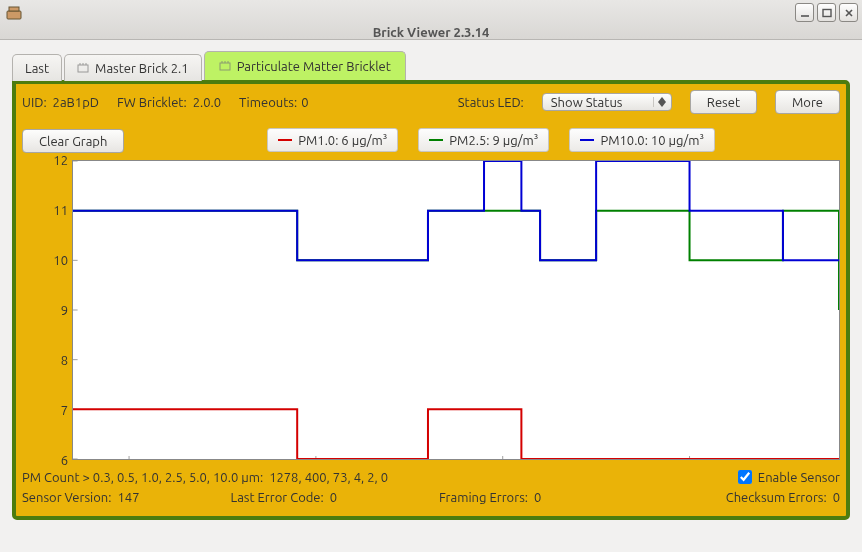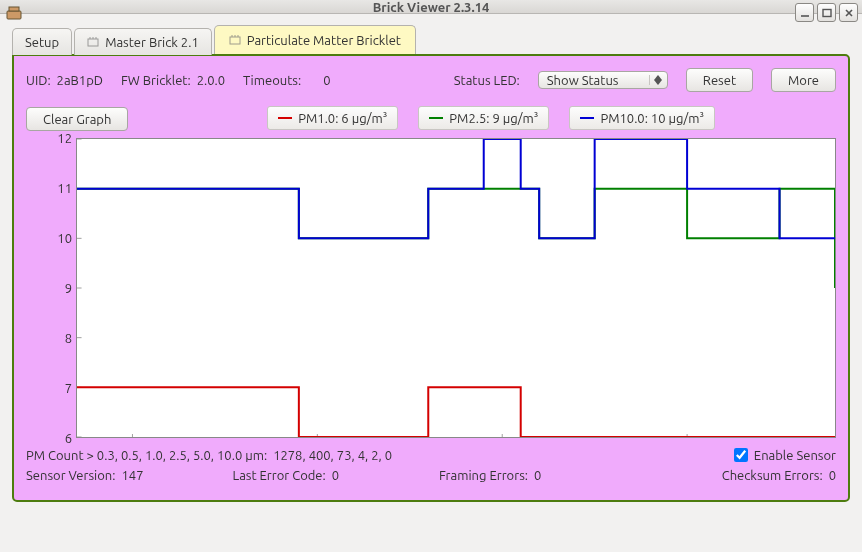--- a/index.html
+++ b/index.html
@@ -1,28 +1,28 @@
 <!DOCTYPE html>
 <html><head>
 <meta charset="utf-8">
 <style>
 *{box-sizing:border-box;margin:0;padding:0;font-family:"Ubuntu","Segoe UI",sans-serif;font-size:13px;color:#333}
 body{background:#f2f1f0;width:862px;height:552px;overflow:hidden}
-.titlebar{height:14px;background:linear-gradient(#e8e7e5,#d9d7d4);border-bottom:1px solid #b8b6b3;display:flex;align-items:center;justify-content:center;position:relative}
+.titlebar{height:40px;background:linear-gradient(#e8e7e5,#d9d7d4);border-bottom:1px solid #b8b6b3;display:flex;align-items:flex-end;justify-content:center;position:relative}
 .titlebar .app-icon{position:absolute;left:6px;top:5px;width:16px;height:16px}
 .titlebar-title{font-weight:bold;color:#555}
 .winctrls{position:absolute;right:4px;top:3px;display:flex;gap:3px}
 .winbtn{width:19px;height:19px;border:1px solid #8a8884;border-radius:3px;background:linear-gradient(#fefefe,#e3e1de);display:flex;align-items:center;justify-content:center;font-size:12px;line-height:1;cursor:pointer}
 .winbtn svg{width:10px;height:10px}
 .content{padding:10px 12px}
 .tabs{display:flex;align-items:flex-end;height:30px}
 .tab{padding:6px 12px;border:1px solid #b4b2ae;border-bottom:none;background:linear-gradient(#f6f5f3,#e6e5e2);border-radius:5px 5px 0 0;margin-right:2px;display:flex;align-items:center;gap:6px;cursor:pointer;position:relative;top:1px;color:#555}
-.tab.active{background:#fef9c3;z-index:2;top:0;padding:7px 14px}
+.tab.active{background:#bef264;z-index:2;top:0;padding:7px 14px}
 .tab-icon{width:12px;height:12px;opacity:.7}
-.tab-body{border:2px solid #4d7c0f;border-radius:0 5px 5px 5px;padding:12px;background:#f0abfc}
+.tab-body{border:4px solid #4d7c0f;border-radius:0 5px 5px 5px;padding:6px;background:#eab308}
 .row{display:flex;align-items:center;gap:18px;margin-bottom:10px}
 .lbl{color:#333}
 .val{color:#333}
 .spacer{flex:1}
 .btn{padding:4px 16px;border:1px solid #a8a6a2;border-radius:4px;background:linear-gradient(#fdfdfc,#e7e5e2);cursor:pointer}
 .select{display:flex;align-items:center;border:1px solid #a8a6a2;border-radius:4px;background:linear-gradient(#fdfdfc,#e7e5e2);height:18px;cursor:pointer}
 .select span{padding:0 8px;flex:1}
 .select .arrows{width:18px;display:flex;flex-direction:column;align-items:center;border-left:1px solid #c8c6c2}
 .select .arrows svg{width:8px;height:5px}
 .legend{display:flex;align-items:center;gap:20px;margin:4px 0 6px}
@@ -71,21 +71,21 @@
           <line x1="2" y1="2" x2="8" y2="8" stroke="#555" stroke-width="1.6"></line>
           <line x1="8" y1="2" x2="2" y2="8" stroke="#555" stroke-width="1.6"></line>
         </svg>
       </div>
   </div>
 </div>
 
 <div class="content">
   <div class="tabs">
     <div class="tab">
-        <span>Setup</span>
+        <span>Last</span>
       </div>
     <div class="tab">
       <span class="tab-icon"><svg viewBox="0 0 12 12">
             <rect x="1" y="3" width="10" height="7" fill="none" stroke="#777"></rect>
             <line x1="3" y1="1" x2="3" y2="3" stroke="#777"></line>
             <line x1="6" y1="1" x2="6" y2="3" stroke="#777"></line>
             <line x1="9" y1="1" x2="9" y2="3" stroke="#777"></line>
           </svg></span>
       <span>Master Brick 2.1</span>
     </div>
@@ -104,21 +104,21 @@
 
     <div class="row">
       <div style="display:flex;gap:6px">
           <span class="lbl">UID:</span>
           <span class="val">2aB1pD</span>
         </div>
       <div style="display:flex;gap:6px">
           <span class="lbl">FW Bricklet:</span>
           <span class="val">2.0.0</span>
         </div>
-      <div style="display:flex;gap:22px">
+      <div style="display:flex;gap:4px">
           <span class="lbl">Timeouts:</span>
           <span class="val">0</span>
         </div>
       <div class="spacer"></div>
       <span class="lbl">Status LED:</span>
       <div class="select" style="width:130px">
         <span>Show Status</span>
         <div class="arrows">
           <svg viewBox="0 0 8 5">
               <polygon points="4,0 8,5 0,5" fill="#555"></polygon>

